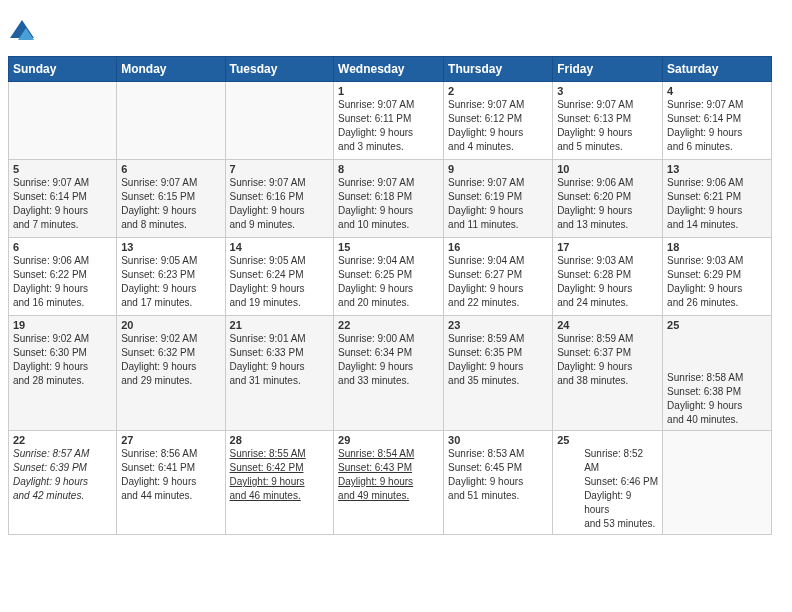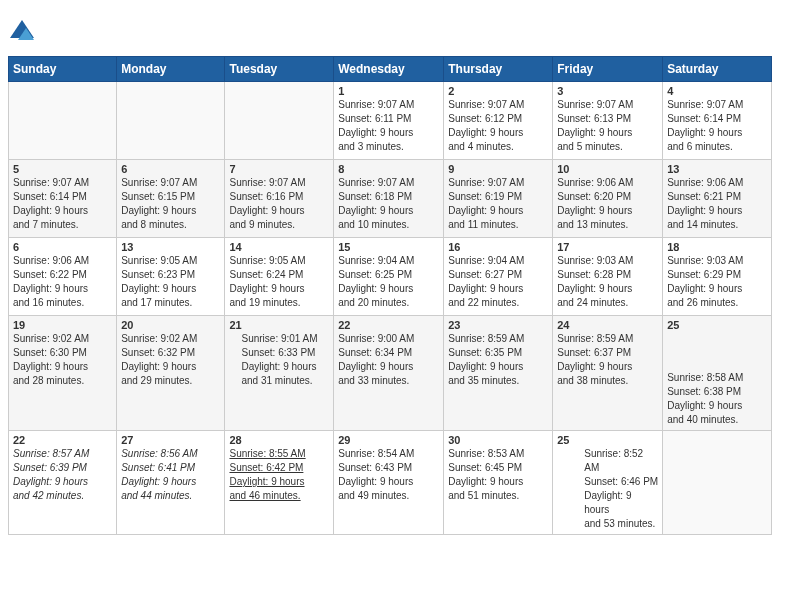--- a/index.html
+++ b/index.html
@@ -278,21 +278,21 @@
           </td>
           <td>
             <span class="day-num">20</span>
             <div class="day-info" style="white-space: pre-line;">Sunrise: 9:02 AM
 Sunset: 6:32 PM
 Daylight: 9 hours
 and 29 minutes.</div>
           </td>
           <td>
             <span class="day-num">21</span>
-            <div class="day-info" style="white-space: pre-line; margin-left: 12px;">Sunrise: 9:01 AM
+            <div class="day-info" style="white-space: pre-line;">Sunrise: 9:01 AM
 Sunset: 6:33 PM
 Daylight: 9 hours
 and 31 minutes.</div>
           </td>
           <td>
             <span class="day-num">22</span>
             <div class="day-info" style="white-space: pre-line;">Sunrise: 9:00 AM
 Sunset: 6:34 PM
 Daylight: 9 hours
 and 33 minutes.</div>
@@ -322,35 +322,35 @@
         <tr>
           <td>
             <span class="day-num">22</span>
             <div class="day-info" style="white-space: pre-line; font-style: italic;">Sunrise: 8:57 AM
 Sunset: 6:39 PM
 Daylight: 9 hours
 and 42 minutes.</div>
           </td>
           <td>
             <span class="day-num">27</span>
-            <div class="day-info" style="white-space: pre-line; font-style: italic;">Sunrise: 8:56 AM
+            <div class="day-info" style="white-space: pre-line;">Sunrise: 8:56 AM
 Sunset: 6:41 PM
 Daylight: 9 hours
 and 44 minutes.</div>
           </td>
           <td>
             <span class="day-num">28</span>
             <div class="day-info" style="white-space: pre-line; text-decoration: underline;">Sunrise: 8:55 AM
 Sunset: 6:42 PM
 Daylight: 9 hours
 and 46 minutes.</div>
           </td>
           <td>
             <span class="day-num">29</span>
-            <div class="day-info" style="white-space: pre-line;">Sunrise: 8:54 AM
+            <div class="day-info" style="white-space: pre-line; text-decoration: underline;">Sunrise: 8:54 AM
 Sunset: 6:43 PM
 Daylight: 9 hours
 and 49 minutes.</div>
           </td>
           <td>
             <span class="day-num">30</span>
             <div class="day-info" style="white-space: pre-line;">Sunrise: 8:53 AM
 Sunset: 6:45 PM
 Daylight: 9 hours
 and 51 minutes.</div>

